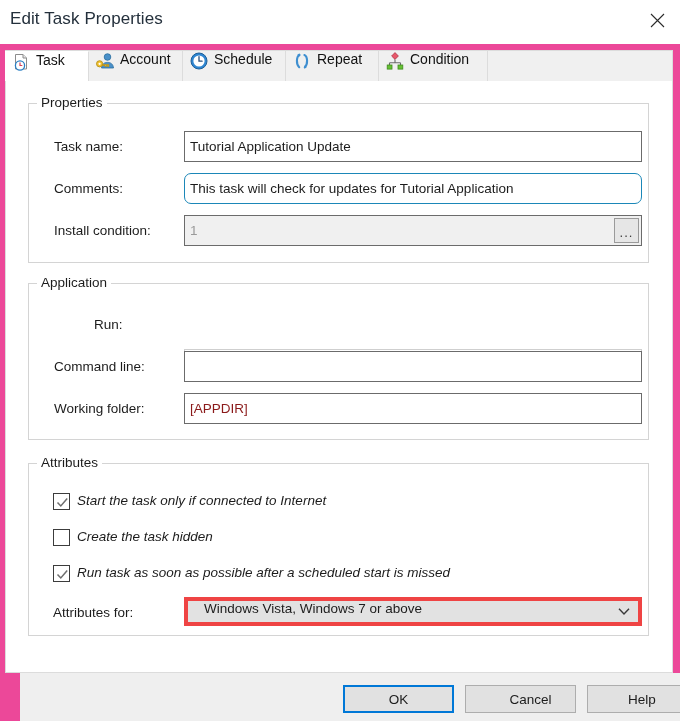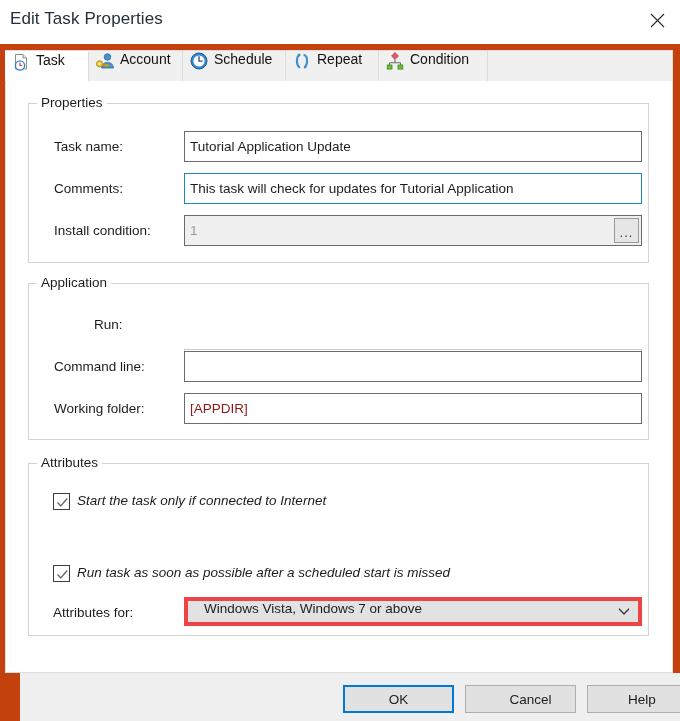--- a/index.html
+++ b/index.html
@@ -4,21 +4,21 @@
 <style>
   html,body{margin:0;padding:0;}
   body{
     width:680px;height:721px;overflow:hidden;
     background:#ffffff;
     font-family:"Liberation Sans", sans-serif;
     font-size:13.5px;
     color:#1c1c1c;
     -webkit-font-smoothing:antialiased;
   }
-  #dialog{position:relative;width:680px;height:721px;background:#c2410c;}
+  #dialog{position:relative;width:680px;height:721px;background:#ec4899;}
 
   
   .titlebar{
     position:absolute;left:0;top:0;width:680px;height:44px;
     background:#ffffff;
   }
   .title-text{
     position:absolute;left:10px;top:9px;
     font-size:17px;color:#24303c;letter-spacing:.1px;
     white-space:nowrap;
@@ -233,21 +233,21 @@
 
     <div class="group" style="left:22px;top:22px;width:621px;height:160px;">
       <div class="group-title">Properties</div>
 
       <div class="flabel" style="left:25px;top:35px;">Task name:</div>
       <div class="field" style="left:155px;top:27px;width:458px;height:31px;" title="Tutorial Application Update">
         <span class="field-text">Tutorial Application Update</span>
       </div>
 
       <div class="flabel" style="left:25px;top:77px;">Comments:</div>
-      <div class="field focusborder" style="left:155px;top:69px;width:458px;height:31px;">
+      <div class="field focusborder" style="left:155px;top:69px;width:458px;height:31px;border-radius:7px;">
         <span class="field-text">This task will check for updates for Tutorial Application</span>
       </div>
 
       <div class="flabel" style="left:25px;top:119px;">Install condition:</div>
       <div class="field disabled" style="left:155px;top:111px;width:458px;height:31px;">
         <span class="field-text">1</span>
         <span class="ellipsis-btn">
           <span>...</span>
         </span>
       </div>
@@ -277,20 +277,24 @@
 
       <div class="cbrow" style="left:24px;top:29px;">
         <span class="cbbox">
           <svg width="15" height="15" viewBox="0 0 15 15">
             <path d="M2.5,7.5 L5.8,11 L12.2,3.6" stroke="#6e6e6e" stroke-width="1.5" fill="none"></path>
           </svg>
         </span>
         <span class="cblabel">Start the task only if connected to Internet</span>
       </div>
 
+      <div class="cbrow" style="left:24px;top:65px;">
+        <span class="cbbox"></span>
+        <span class="cblabel">Create the task hidden</span>
+      </div>
 
       <div class="cbrow" style="left:24px;top:101px;">
         <span class="cbbox">
           <svg width="15" height="15" viewBox="0 0 15 15">
             <path d="M2.5,7.5 L5.8,11 L12.2,3.6" stroke="#6e6e6e" stroke-width="1.5" fill="none"></path>
           </svg>
         </span>
         <span class="cblabel">Run task as soon as possible after a scheduled start is missed</span>
       </div>
 

